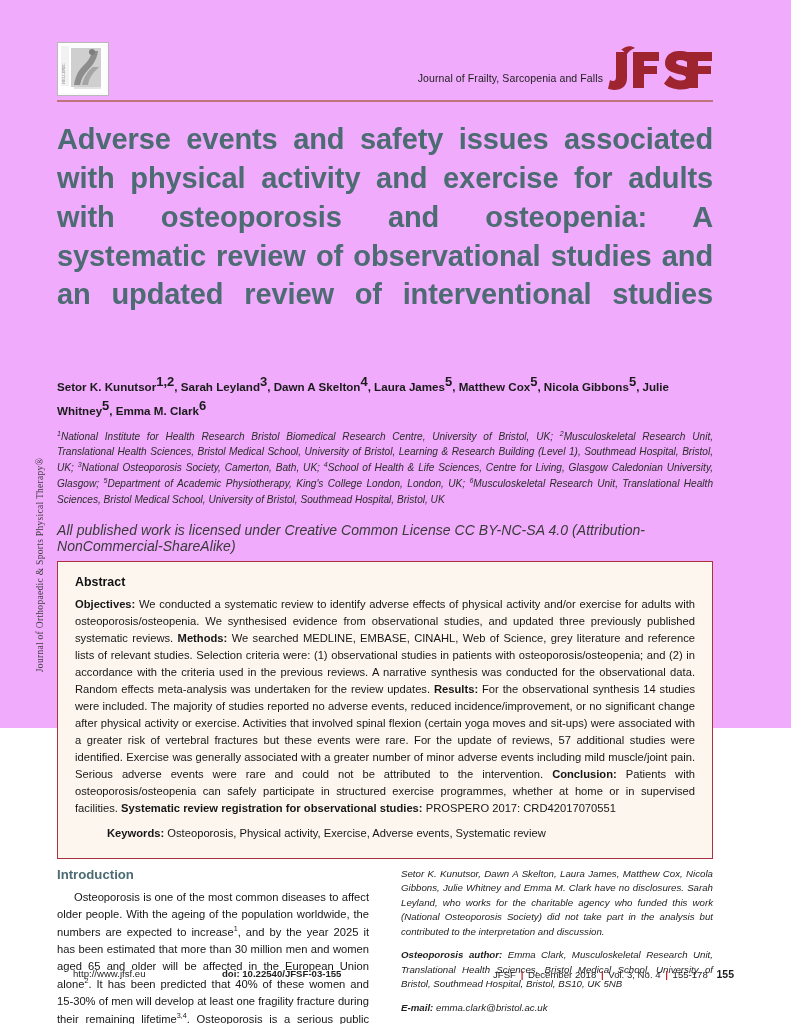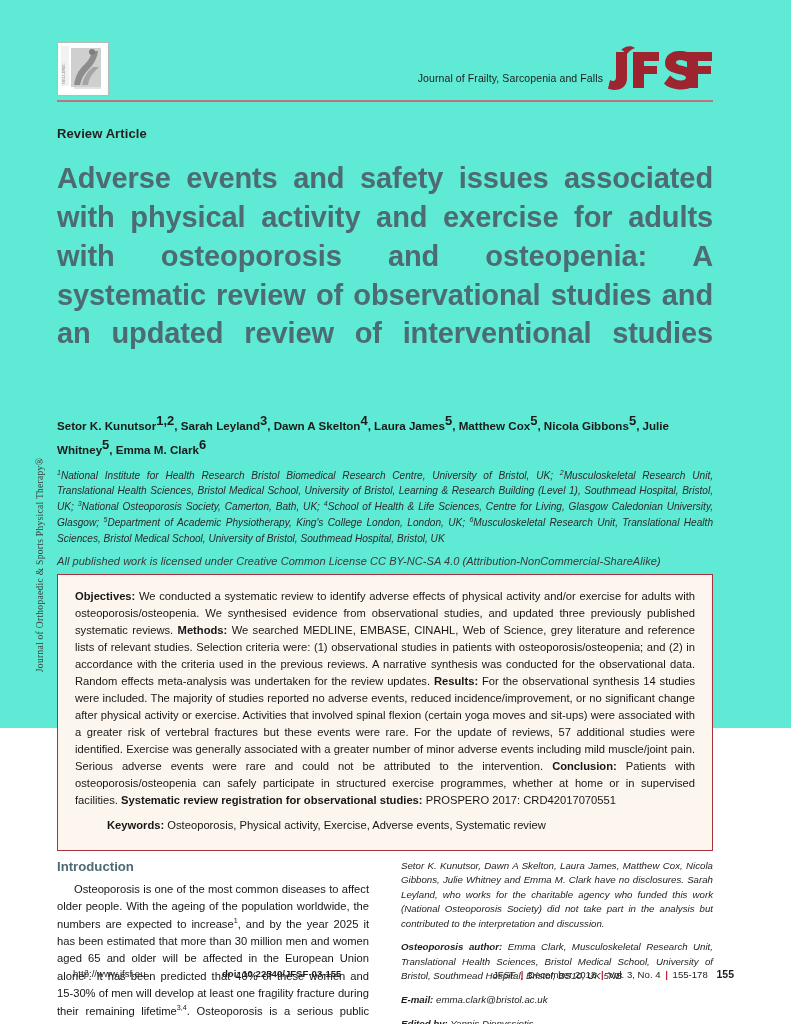--- a/index.html
+++ b/index.html
@@ -14,21 +14,21 @@
     color: #231f20;
     position: relative;
     overflow: hidden;
   }
 
   .page {
     position: absolute;
     left: 0; top: 0;
     width: 791px;
     height: 728px;
-    background: #5eead4;
+    background: #f0abfc;
   }
 
   
   .spine {
     position: absolute;
     left: 8px;
     top: 0;
     width: 44px;
     height: 1024px;
   }
@@ -140,22 +140,22 @@
     font-size: 10.1px;
     line-height: 1.48;
     font-style: italic;
     color: #2b2b2b;
     text-align: justify;
   }
   .affiliations sup { font-size: 7px; vertical-align: super; }
 
   
   .license {
-    margin-top: 8px;
-    font-size: 11px;
+    margin-top: 14px;
+    font-size: 14px;
     font-style: italic;
     color: #3a3a3a;
     letter-spacing: 0.05px;
   }
 
   
   .abstract-box {
     margin-top: 7px;
     border: 1.3px solid #a8333f;
     background: #fdf6ef;
@@ -283,31 +283,31 @@
             <path d="M26 8 L52 8 L52 17 L37 17 L37 22 L50 22 L50 30 L37 30 L37 44 L26 44 Z"></path>
             <path d="M72 7 C79 7, 85 9, 88 12 L83 20 C81 18, 77 16, 73 16 C70 16, 69 17, 69 18.6 C69 23.5, 90 21, 90 33.5 C90 41, 84 45.5, 74 45.5 C67 45.5, 60 43, 57 39.5 L63 31.5 C66 34.5, 70 36.5, 74 36.5 C77 36.5, 79 35.5, 79 33.6 C79 28.6, 58 31.5, 58 19.2 C58 11.8, 64 7, 72 7 Z"></path>
             <path d="M80 8 L105 8 L105 17 L91 17 L91 22 L104 22 L104 30 L91 30 L91 44 L80 44 Z"></path>
           </g>
         </svg>
       </div>
 
       <div class="masthead-rule"></div>
     </div>
 
-    <div class="article-type">Review Article</div>
 
     <div class="title">Adverse events and safety issues associated with physical activity and exercise for adults with osteoporosis and osteopenia: A systematic review of observational studies and an updated review of interventional studies</div>
 
     <div class="authors">Setor K. Kunutsor<sup>1,2</sup>, Sarah Leyland<sup>3</sup>, Dawn A Skelton<sup>4</sup>, Laura James<sup>5</sup>, Matthew Cox<sup>5</sup>, Nicola Gibbons<sup>5</sup>, Julie Whitney<sup>5</sup>, Emma M. Clark<sup>6</sup></div>
 
     <div class="affiliations"><sup>1</sup>National Institute for Health Research Bristol Biomedical Research Centre, University of Bristol, UK; <sup>2</sup>Musculoskeletal Research Unit, Translational Health Sciences, Bristol Medical School, University of Bristol, Learning &amp; Research Building (Level 1), Southmead Hospital, Bristol, UK; <sup>3</sup>National Osteoporosis Society, Camerton, Bath, UK; <sup>4</sup>School of Health &amp; Life Sciences, Centre for Living, Glasgow Caledonian University, Glasgow; <sup>5</sup>Department of Academic Physiotherapy, King's College London, London, UK; <sup>6</sup>Musculoskeletal Research Unit, Translational Health Sciences, Bristol Medical School, University of Bristol, Southmead Hospital, Bristol, UK</div>
 
     <div class="license">All published work is licensed under Creative Common License CC BY-NC-SA 4.0 (Attribution-NonCommercial-ShareAlike)</div>
 
     <div class="abstract-box">
+      <div class="abstract-heading">Abstract</div>
       <div class="abstract-body"><b>Objectives:</b> We conducted a systematic review to identify adverse effects of physical activity and/or exercise for adults with osteoporosis/osteopenia. We synthesised evidence from observational studies, and updated three previously published systematic reviews. <b>Methods:</b> We searched MEDLINE, EMBASE, CINAHL, Web of Science, grey literature and reference lists of relevant studies. Selection criteria were: (1) observational studies in patients with osteoporosis/osteopenia; and (2) in accordance with the criteria used in the previous reviews. A narrative synthesis was conducted for the observational data. Random effects meta-analysis was undertaken for the review updates. <b>Results:</b> For the observational synthesis 14 studies were included. The majority of studies reported no adverse events, reduced incidence/improvement, or no significant change after physical activity or exercise. Activities that involved spinal flexion (certain yoga moves and sit-ups) were associated with a greater risk of vertebral fractures but these events were rare. For the update of reviews, 57 additional studies were identified. Exercise was generally associated with a greater number of minor adverse events including mild muscle/joint pain. Serious adverse events were rare and could not be attributed to the intervention. <b>Conclusion:</b> Patients with osteoporosis/osteopenia can safely participate in structured exercise programmes, whether at home or in supervised facilities. <b>Systematic review registration for observational studies:</b> PROSPERO 2017: CRD42017070551</div>
       <div class="keywords"><b>Keywords:</b> Osteoporosis, Physical activity, Exercise, Adverse events, Systematic review</div>
     </div>
 
     <div class="columns">
 
       <div class="col-left">
         <div class="section-heading">Introduction</div>
         <div class="body-para">Osteoporosis is one of the most common diseases to affect older people. With the ageing of the population worldwide, the numbers are expected to increase<sup>1</sup>, and by the year 2025 it has been estimated that more than 30 million men and women aged 65 and older will be affected in the European Union alone<sup>2</sup>. It has been predicted that 40% of these women and 15-30% of men will develop at least one fragility fracture during their remaining lifetime<sup>3,4</sup>. Osteoporosis is a serious public health burden. Fragility fractures are associated with significant morbidity, mortality,</div>
       </div>

